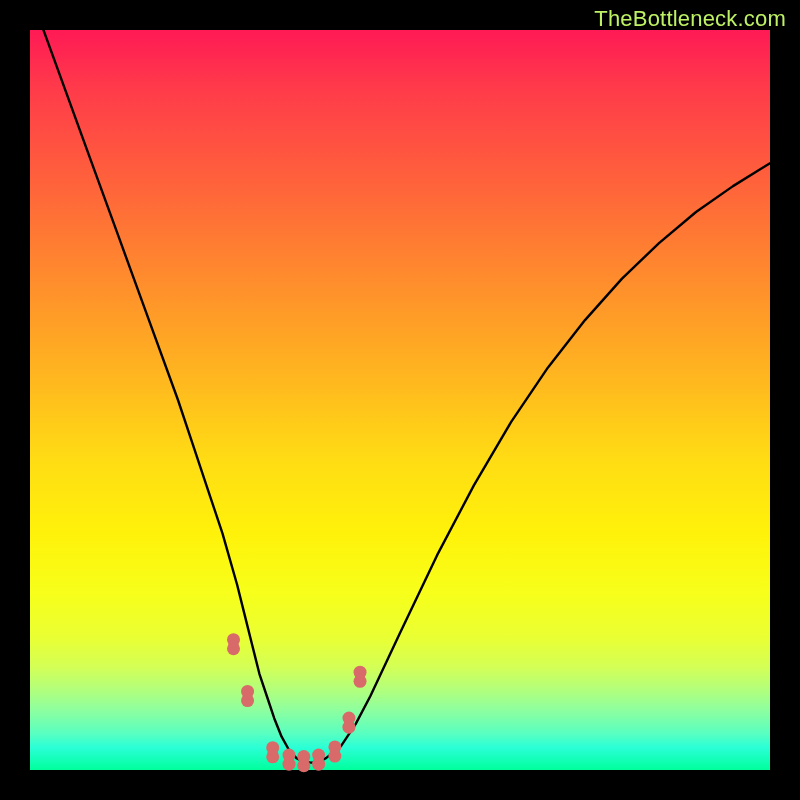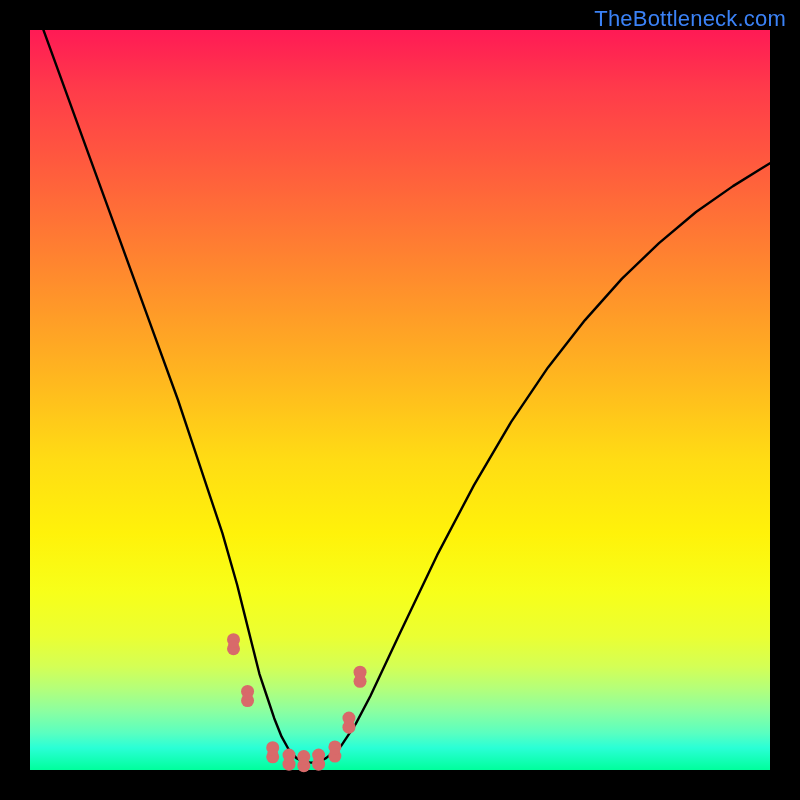--- a/index.html
+++ b/index.html
@@ -42,21 +42,21 @@
       #8cffa0 92%,
       #5affc0 95%,
       #2affd6 97%,
       #00ff9c 100%
     );
   }
   .watermark {
     position: absolute;
     top: 6px;
     right: 14px;
-    color: #3b82f6;
+    color: #bef264;
     font-size: 22px;
     letter-spacing: 0.2px;
     font-weight: 400;
   }
   svg.curve {
     position: absolute;
     top: 0;
     left: 0;
     width: 740px;
     height: 740px;

